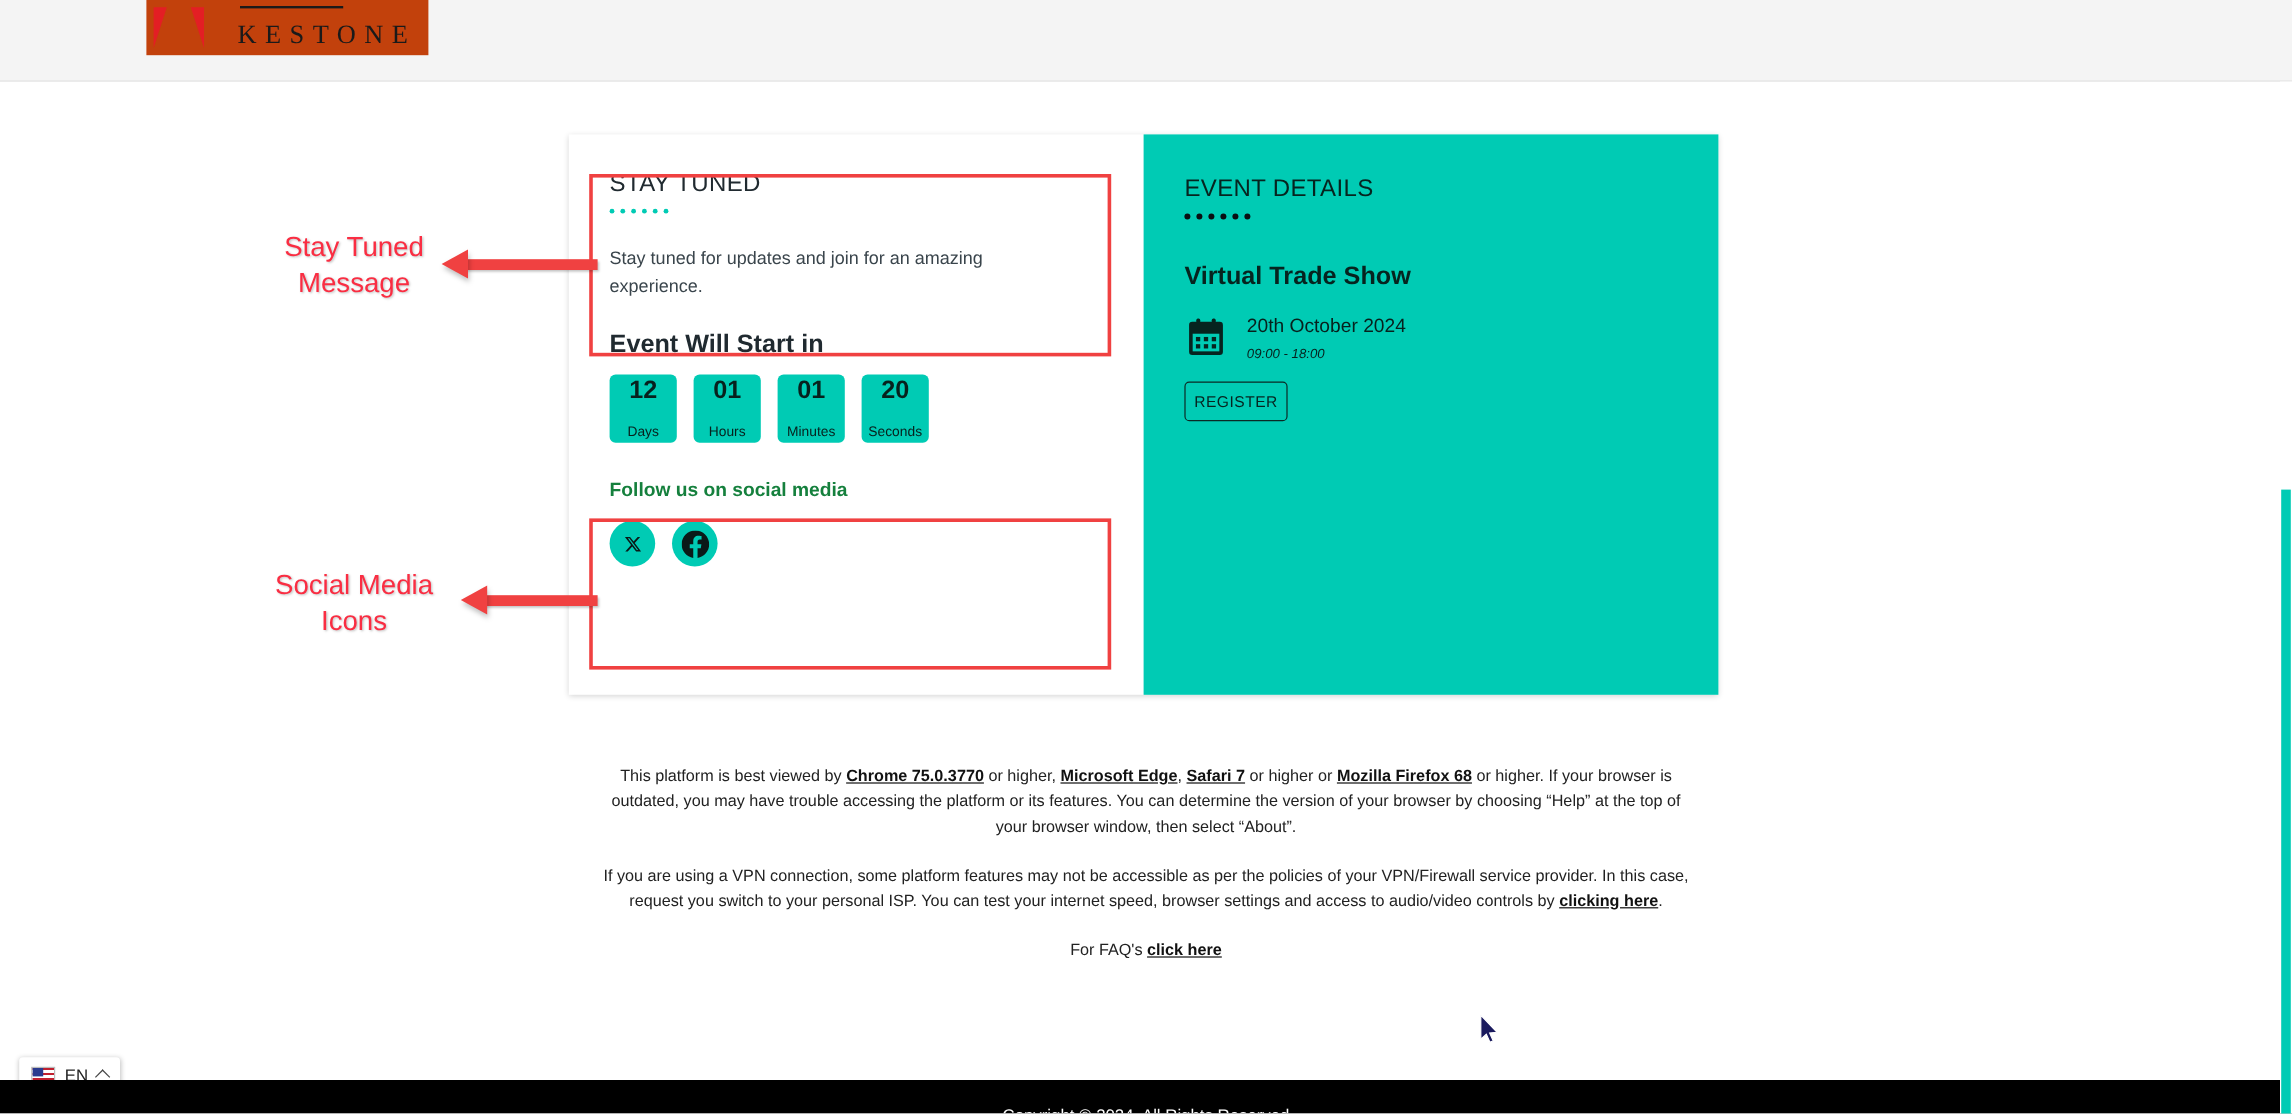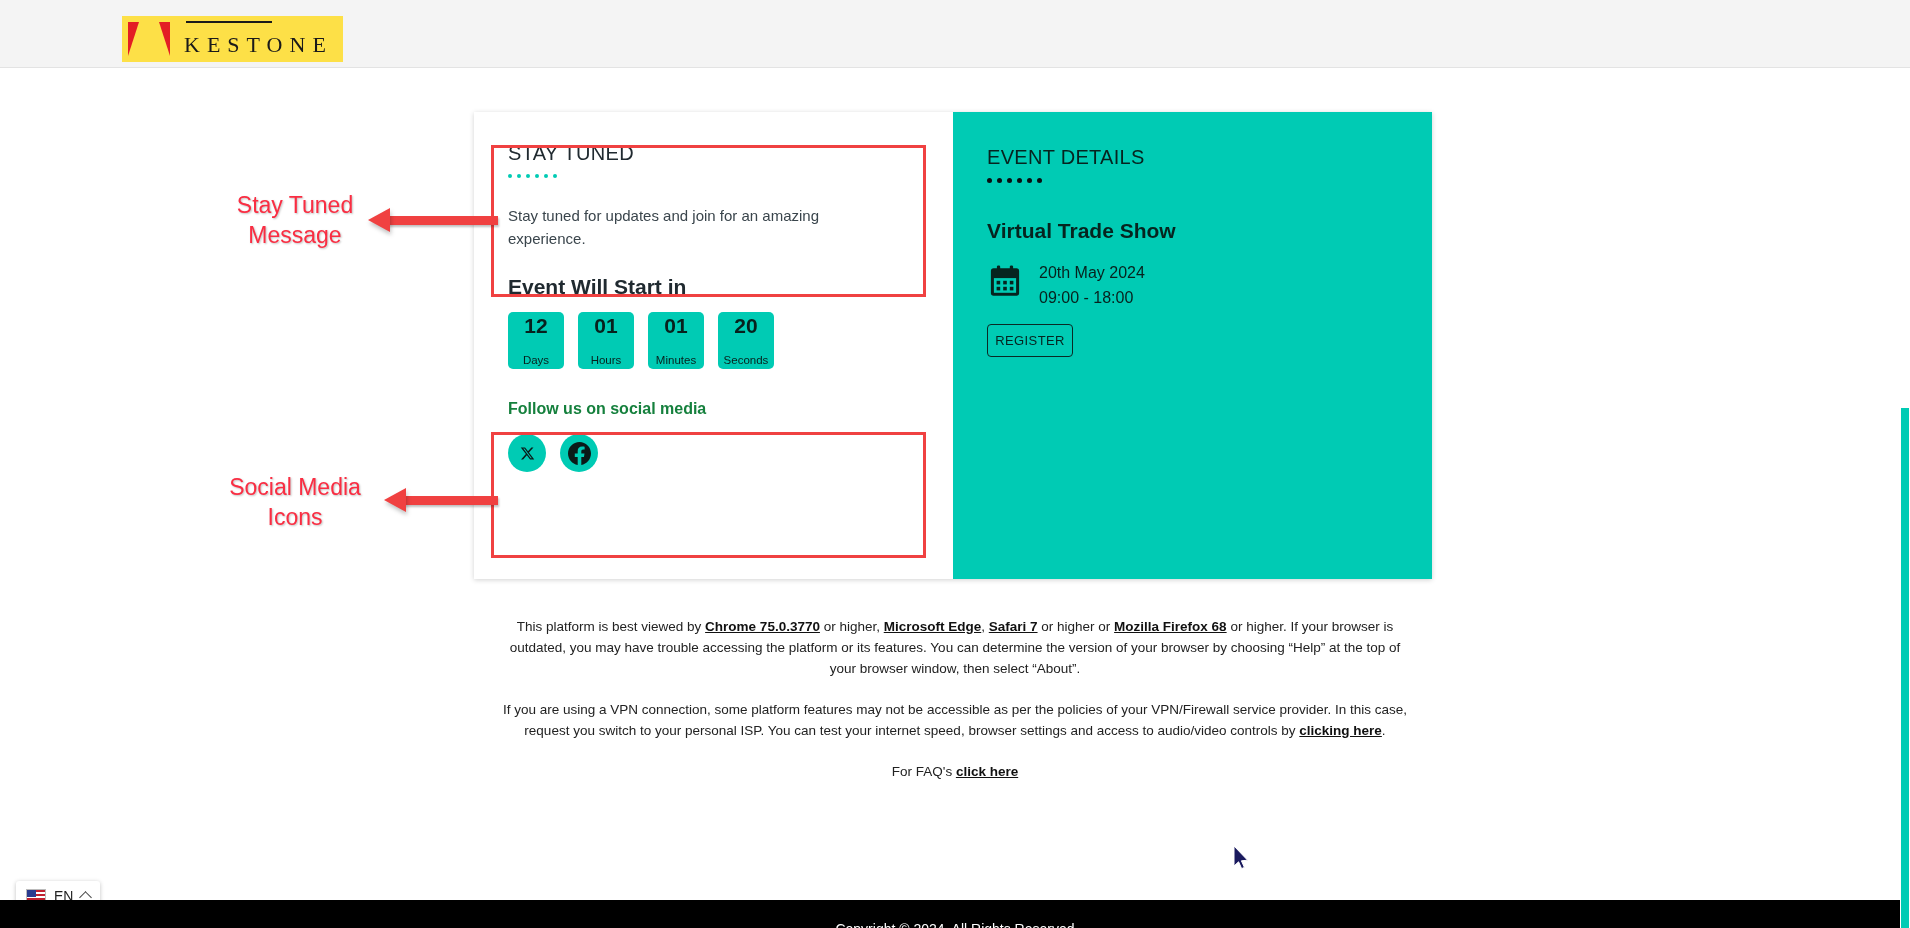--- a/index.html
+++ b/index.html
@@ -12,23 +12,23 @@
   }
 
   
   .header {
     position: absolute; top: 0; left: 0;
     width: 1910px; height: 68px;
     background: #f4f4f4;
     border-bottom: 1px solid #e3e3e3;
   }
   .logo-wrap {
-    position: absolute; left: 122px; top: 16px;
-    display: flex; align-items: center; gap: 14px;
-    background: #fde047; padding: 4px 10px 4px 6px;
+    position: absolute; left: 122px; top: 0;
+    display: flex; align-items: center; gap: 28px;
+    background: #c2410c; padding: 4px 10px 4px 6px;
   }
   .logo-mark { position: relative; width: 42px; height: 38px; }
   .logo-mark .bar-l {
     position: absolute; left: 0; top: 2px;
     width: 0; height: 0;
     border-left: 11px solid #e31e24;
     border-bottom: 34px solid transparent;
   }
   .logo-mark .bar-r {
     position: absolute; right: 0; top: 2px;
@@ -93,21 +93,21 @@
   .social-btn {
     width: 38px; height: 38px; border-radius: 50%;
     background: #00cbb4; display: flex; align-items: center;
     justify-content: center; cursor: pointer;
   }
 
   .ev-title { font-size: 20px; font-weight: 500; color: #06241f; letter-spacing: 0.3px; }
   .ev-name { margin-top: 36px; font-size: 21px; font-weight: 700; color: #06241f; }
   .ev-datewrap { margin-top: 21px; display: flex; align-items: flex-start; gap: 16px; }
   .ev-date { font-size: 16px; color: #07211d; }
-  .ev-time { font-size: 16px; color: #07211d; margin-top: 7px; }
+  .ev-time { font-size: 11px; color: #07211d; margin-top: 7px; font-style: italic; }
   .register-btn {
     margin-top: 17px; width: 86px; height: 33px;
     border: 1px solid #0a2a25; border-radius: 4px;
     background: transparent; color: #06241f;
     font-size: 13px; letter-spacing: 0.4px;
     font-family: "Liberation Sans", sans-serif;
     cursor: pointer;
   }
 
   
@@ -131,21 +131,21 @@
     position: absolute; left: 0; top: -6px;
     width: 0; height: 0;
     border-top: 12px solid transparent;
     border-bottom: 12px solid transparent;
     border-right: 22px solid #f04141;
     filter: drop-shadow(1px 3px 2px rgba(0,0,0,0.25));
   }
 
   
   .foot {
-    position: absolute; left: 500px; top: 616px; width: 910px;
+    position: absolute; left: 500px; top: 636px; width: 910px;
     text-align: center; font-size: 13.5px; color: #222; line-height: 21px;
   }
   .foot p + p { margin-top: 20px; text-align: center; }
   .foot a { color: #111; text-decoration: underline; font-weight: 700; }
 
   
   .lang {
     position: absolute; left: 16px; bottom: 17px;
     background: #ffffff; border-radius: 3px;
     box-shadow: 0 1px 4px rgba(0,0,0,0.25);
@@ -279,21 +279,21 @@
         <g fill="#06241f">
           <rect x="6.4" y="11.2" width="2.4" height="2.4"></rect>
           <rect x="10.8" y="11.2" width="2.4" height="2.4"></rect>
           <rect x="15.2" y="11.2" width="2.4" height="2.4"></rect>
           <rect x="6.4" y="15.2" width="2.4" height="2.4"></rect>
           <rect x="10.8" y="15.2" width="2.4" height="2.4"></rect>
           <rect x="15.2" y="15.2" width="2.4" height="2.4"></rect>
         </g>
       </svg>
       <div>
-        <div class="ev-date">20th May 2024</div>
+        <div class="ev-date">20th October 2024</div>
         <div class="ev-time">09:00 - 18:00</div>
       </div>
     </div>
     <button class="register-btn">REGISTER</button>
   </div>
 </div>
 
 <div class="anno-box" style="left:491px; top:145px; width:435px; height:152px;"></div>
 <div class="anno-box" style="left:491px; top:432px; width:435px; height:126px;"></div>
 

